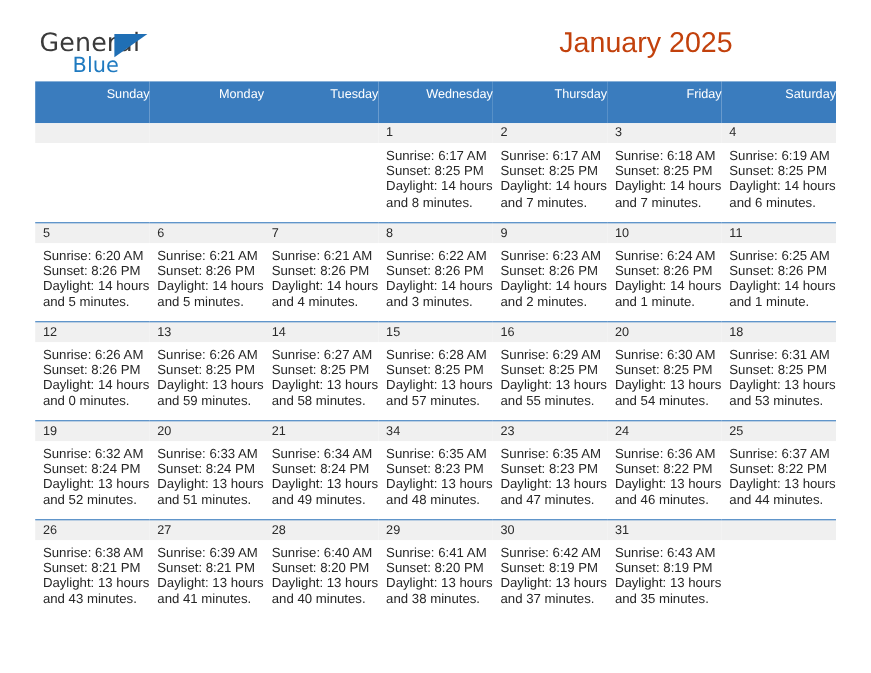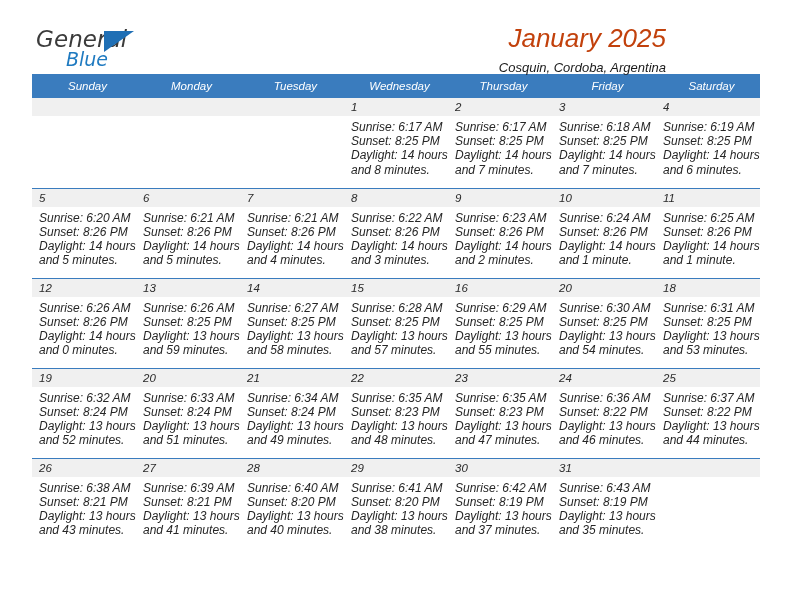--- a/index.html
+++ b/index.html
@@ -13,21 +13,20 @@
     font-family: "Liberation Sans", sans-serif;
     color: #222222;
     overflow: hidden;
   }
   .page {
     position: relative;
     width: 704px;
     height: 612px;
     box-sizing: border-box;
     padding: 0 32px;
-    font-style: italic;
   }
 
   
   .header {
     position: relative;
     height: 74px;
     padding-top: 22px;
     box-sizing: border-box;
   }
   .brand {
@@ -86,22 +85,22 @@
   .calendar {
     width: 728px;
     border-collapse: collapse;
     table-layout: fixed;
   }
   .calendar th {
     background: #3a7cbe;
     color: #ffffff;
     font-size: 11.5px;
     font-weight: normal;
-    text-align: center;
-    padding: 6px 0 6px 7px;
+    text-align: right;
+    padding: 6px 0 20px 7px;
     height: 20px;
     box-sizing: border-box;
   }
   .week-row td {
     vertical-align: top;
     padding: 0;
     border-top: 1px solid #3a7cbe;
     height: 90px;
     box-sizing: border-box;
   }
@@ -139,21 +138,20 @@
 <div class="page">
 
   <div class="header">
     <div class="brand">
       <span class="brand-general">General</span>
       <span class="brand-triangle"></span>
       <span class="brand-blue">Blue</span>
     </div>
     <div class="title-block">
       <h1 class="cal-title">January 2025</h1>
-      <p class="cal-subtitle">Cosquin, Cordoba, Argentina</p>
     </div>
   </div>
 
   <table class="calendar">
     <thead>
       <tr>
         <th>Sunday</th>
         <th>Monday</th>
         <th>Tuesday</th>
         <th>Wednesday</th>
@@ -362,21 +360,21 @@
           <td class="">
             <div class="daynum">21</div>
             <div class="cell-body">
               <div>Sunrise: 6:34 AM</div>
               <div>Sunset: 8:24 PM</div>
               <div>Daylight: 13 hours</div>
               <div>and 49 minutes.</div>
             </div>
           </td>
           <td class="">
-            <div class="daynum">22</div>
+            <div class="daynum">34</div>
             <div class="cell-body">
               <div>Sunrise: 6:35 AM</div>
               <div>Sunset: 8:23 PM</div>
               <div>Daylight: 13 hours</div>
               <div>and 48 minutes.</div>
             </div>
           </td>
           <td class="">
             <div class="daynum">23</div>
             <div class="cell-body">

